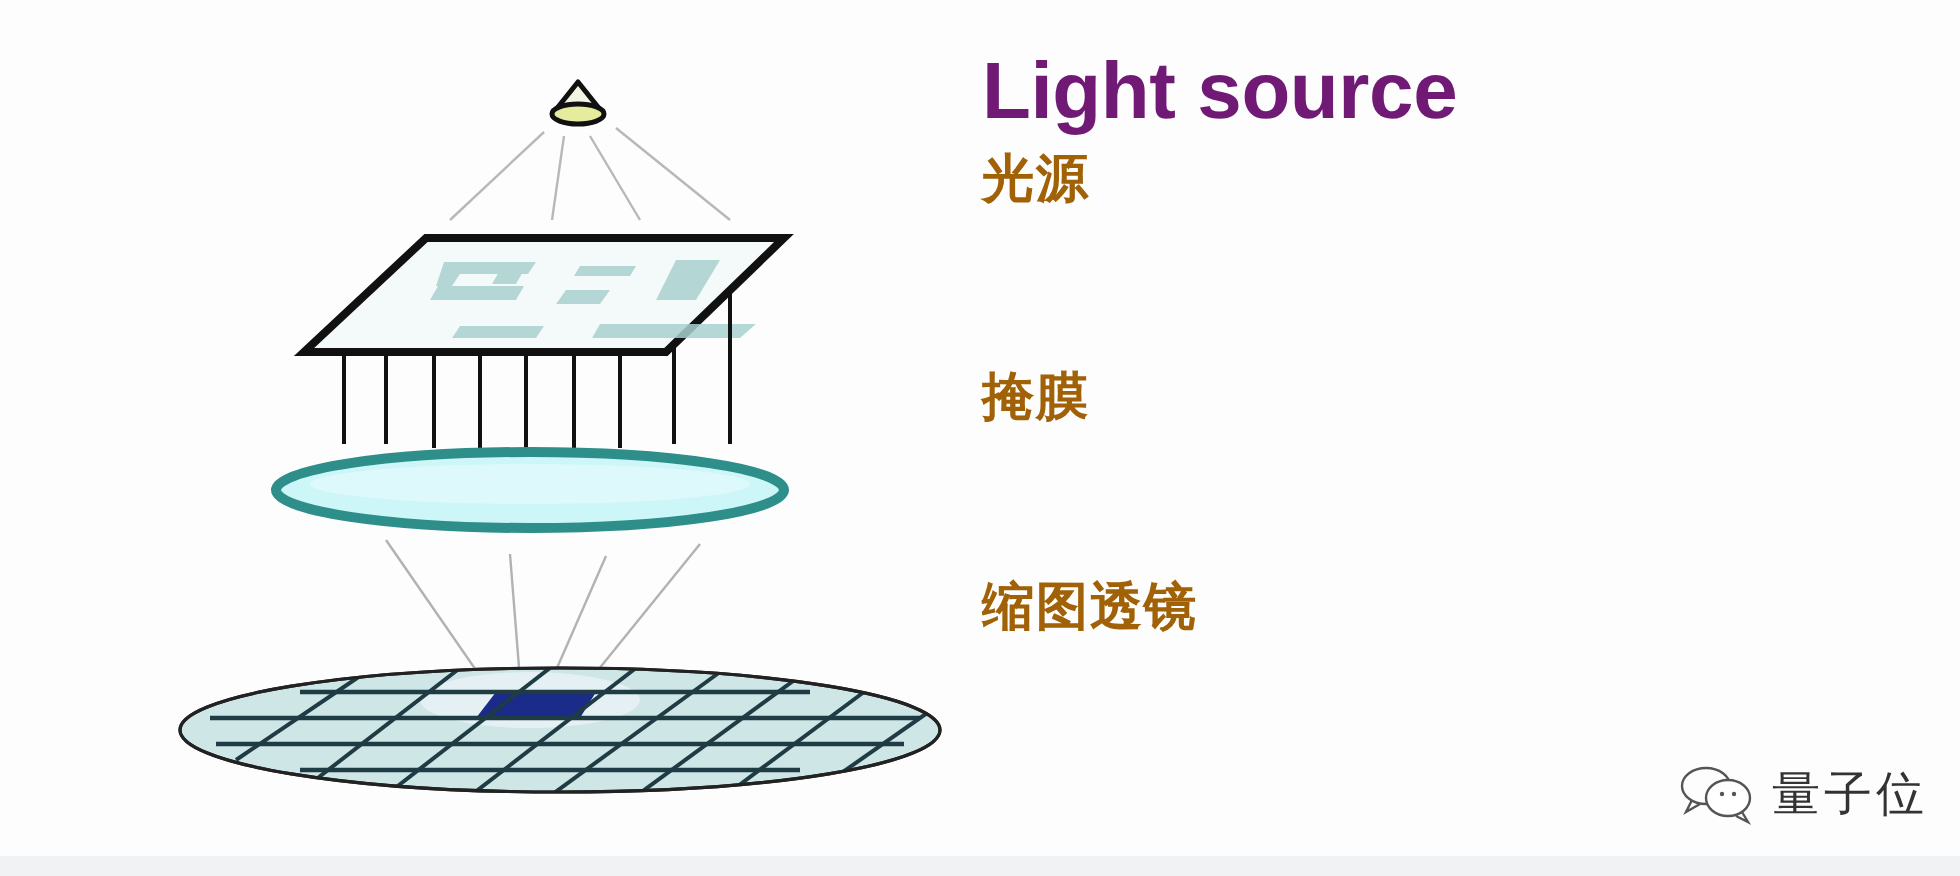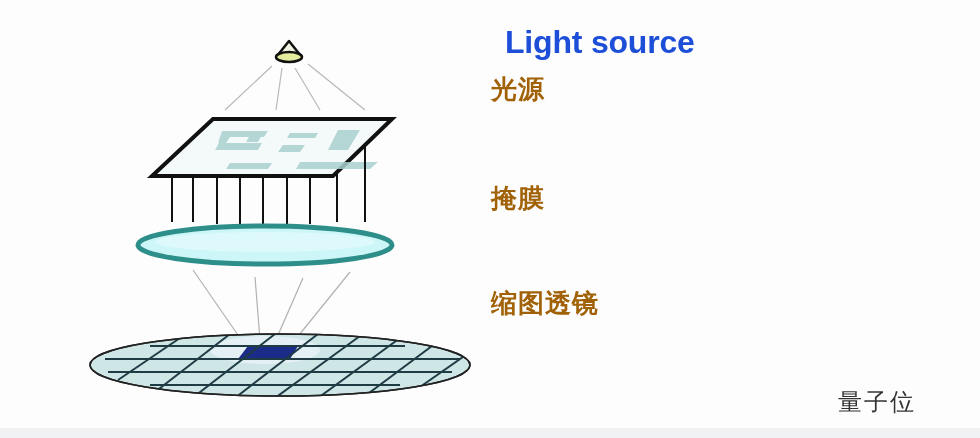--- a/index.html
+++ b/index.html
@@ -8,30 +8,30 @@
       background: #fdfdfe;
       font-family: "Liberation Sans", "DejaVu Sans", sans-serif;
     }
     .bottom-band {
       position: absolute; left: 0; top: 428px; width: 980px; height: 10px;
       background: #f1f2f4;
     }
     .diagram { position: absolute; left: 0; top: 0; width: 480px; height: 438px; }
     .labels { position: absolute; left: 491px; top: 0; width: 480px; height: 438px; }
     .label-en {
-      position: absolute; left: 14px; font-weight: bold; color: #1d4ed8;
-      font-size: 32px; letter-spacing: -0.2px; white-space: nowrap;
+      position: absolute; left: 0; font-weight: bold; color: #701a75;
+      font-size: 40px; letter-spacing: -0.2px; white-space: nowrap;
     }
     .label-zh {
       position: absolute; left: 0; font-weight: bold; color: #a16207;
       font-size: 26px; white-space: nowrap; letter-spacing: 1px;
     }
     .watermark {
       position: absolute; left: 838px; top: 380px; height: 34px;
-      display: flex; align-items: center; gap: 6px; flex-direction: column;
+      display: flex; align-items: center; gap: 6px;
     }
     .watermark-text {
       font-size: 24px; color: #333; font-weight: normal; letter-spacing: 2px;
       font-family: "DejaVu Sans", sans-serif;
     }
   </style>
 </head>
 <body>
 
 <div class="diagram">

